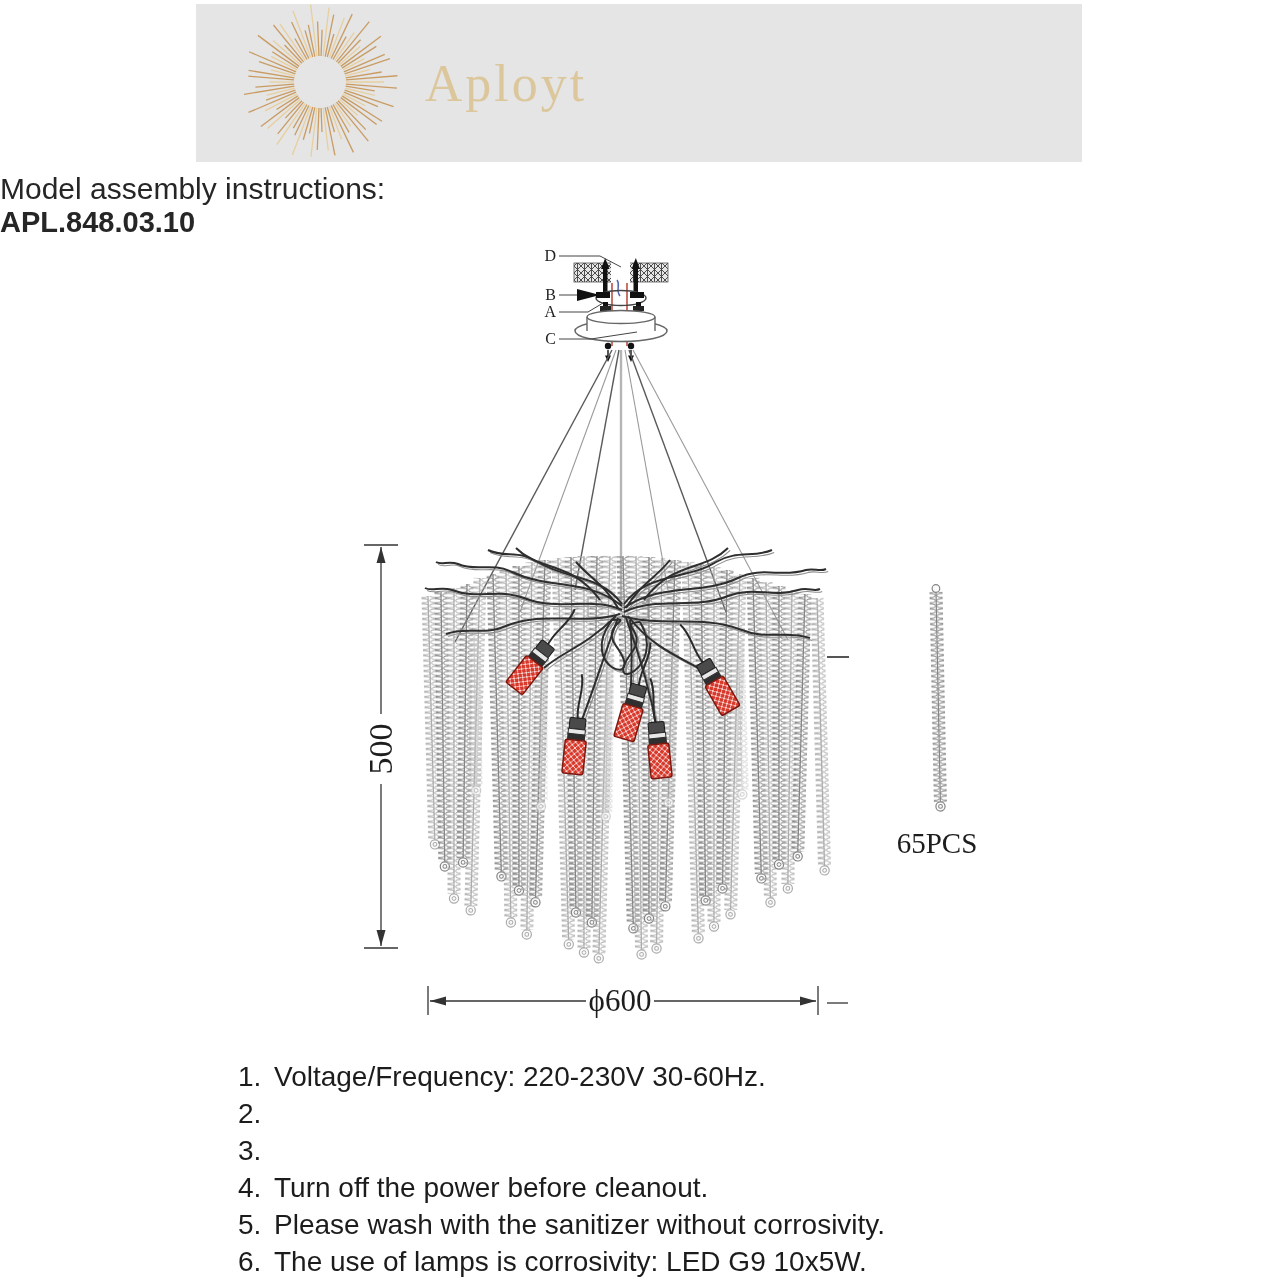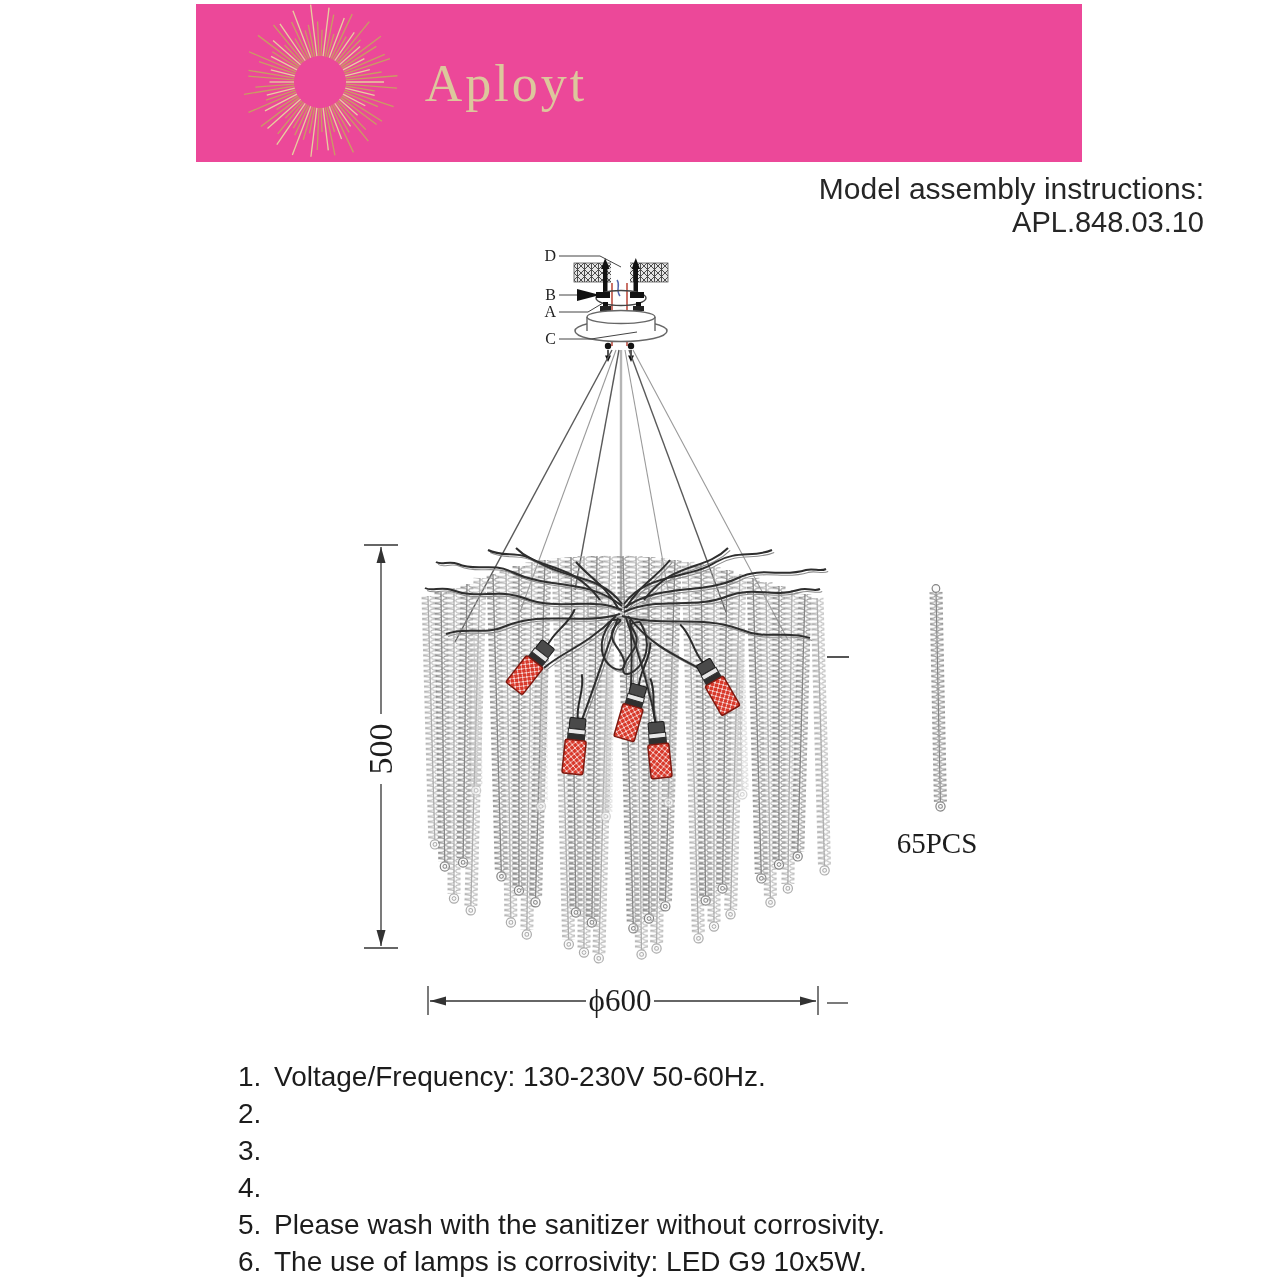--- a/index.html
+++ b/index.html
@@ -1,23 +1,23 @@
 <!DOCTYPE html>
 <html><head>
 <meta charset="utf-8">
 <style>
   html,body{margin:0;padding:0;background:#e9e9e9;}
   .page{position:relative;width:1280px;height:1280px;background:#ffffff;overflow:hidden;
         font-family:"Liberation Sans",sans-serif;margin:0 auto;}
-  .banner{position:absolute;left:196px;top:4px;width:886px;height:158px;background:#ec4899;overflow:hidden;}
+  .banner{position:absolute;left:196px;top:4px;width:886px;height:158px;background:#e5e5e5;overflow:hidden;}
   .banner svg{position:absolute;left:0;top:0;}
   .brand-name{font-family:"Liberation Serif",serif;font-weight:400;letter-spacing:3px;}
-  .title-block{position:absolute;left:0;top:172px;width:1204px;text-align:right;color:#262626;}
+  .title-block{position:absolute;left:0;top:172px;width:1204px;text-align:left;color:#262626;}
   .title-line1{font-size:30px;line-height:34px;}
-  .title-line2{font-size:29px;line-height:33px;}
+  .title-line2{font-size:29px;line-height:33px;font-weight:bold;}
   .diagram{position:absolute;left:0;top:0;width:1280px;height:1280px;}
   .inst{position:absolute;left:238px;top:1058px;color:#1c1c1c;font-size:28px;}
   .inst-row{display:flex;line-height:37px;}
   .inst-num{width:36px;flex:0 0 36px;}
   .inst-text{white-space:nowrap;}
   svg text.dim{font-family:"Liberation Serif",serif;fill:#1d1d1d;}
   svg text.lbl{font-family:"Liberation Serif",serif;fill:#222;font-size:16px;}
 </style>
 </head>
 <body>
@@ -526,30 +526,31 @@
           <circle cx="936" cy="806.5" r="1.9" fill="none" stroke="#7e7e7e" stroke-width="1"></circle>
           <circle cx="936" cy="588.5" r="3.8" fill="#fbfbfb" stroke="#7e7e7e" stroke-width="1.2"></circle>
         </g>
       </g>
     <text class="dim" x="937" y="853" font-size="29" text-anchor="middle">65PCS</text>
   </svg>
 
   <div class="inst">
     <div class="inst-row">
         <span class="inst-num">1.</span>
-        <span class="inst-text">Voltage/Frequency: 130-230V 50-60Hz.</span>
+        <span class="inst-text">Voltage/Frequency: 220-230V 30-60Hz.</span>
       </div>
     <div class="inst-row">
         <span class="inst-num">2.</span>
       </div>
     <div class="inst-row">
         <span class="inst-num">3.</span>
       </div>
     <div class="inst-row">
         <span class="inst-num">4.</span>
+        <span class="inst-text">Turn off the power before cleanout.</span>
       </div>
     <div class="inst-row">
         <span class="inst-num">5.</span>
         <span class="inst-text">Please wash with the sanitizer without corrosivity.</span>
       </div>
     <div class="inst-row">
         <span class="inst-num">6.</span>
         <span class="inst-text">The use of lamps is corrosivity: LED G9 10x5W.</span>
       </div>
   </div>

